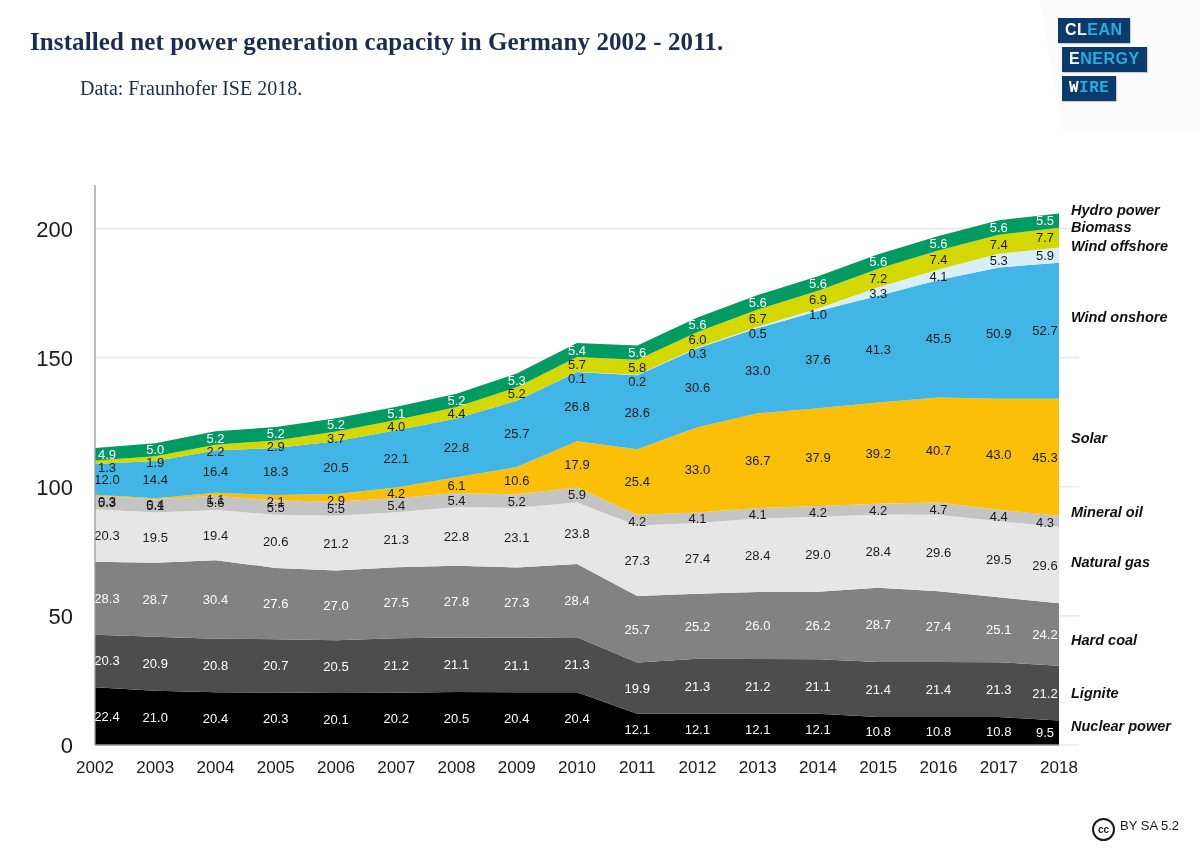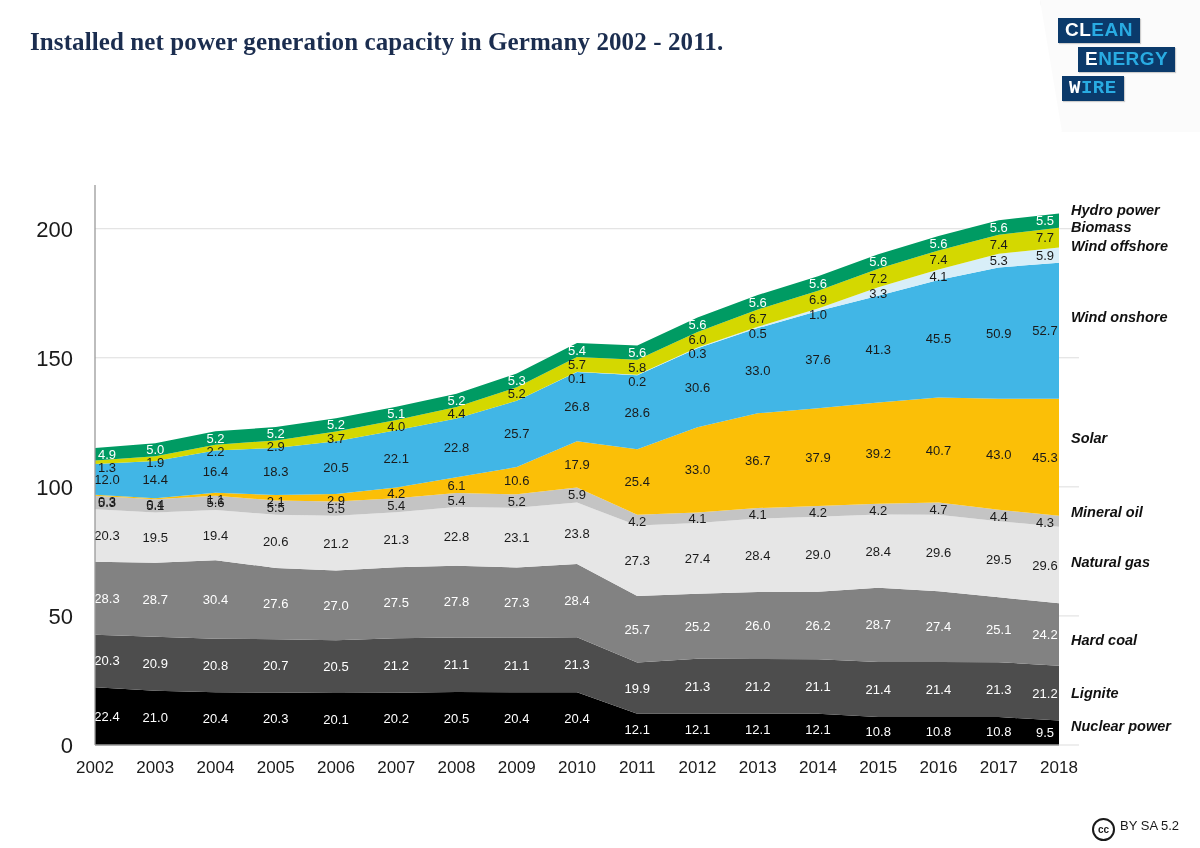--- a/index.html
+++ b/index.html
@@ -26,26 +26,26 @@
   .logo-wrap{position:absolute;right:0;top:0;width:160px;height:132px;}
   .logo-fold{position:absolute;right:0;top:0;width:160px;height:132px;
     background:#fbfbfb;
     clip-path:polygon(0 0,100% 0,100% 100%,22px 100%);
     box-shadow:-1px 1px 2px rgba(0,0,0,.10);
   }
   .logo-blocks{position:absolute;left:18px;top:18px;}
   .lg{
     display:block;background:#0b3a6b;color:#ffffff;
     font-family:"Liberation Sans", sans-serif;font-weight:bold;
-    font-size:19px;line-height:22px;letter-spacing:0.5px;
+    font-size:16px;line-height:22px;letter-spacing:0.5px;
     padding:1px 7px 2px 7px;margin-bottom:4px;width:max-content;
     box-shadow:1px 1px 1px rgba(0,0,0,.18);
   }
   .lg .b{color:#29abe2;}
-  .lg2{margin-left:20px;}
+  .lg2{margin-left:4px;}
   .lg3{margin-left:4px;font-family:Liberation Mono, monospace;}
 
   
   .axis-caption{
     position:absolute;left:784px;top:144px;
     font-size:21px;color:#6b6b6b;white-space:nowrap;
   }
   #chart{position:absolute;left:0;top:180px;width:1200px;height:600px;}
 
   .ytick{font-size:22px;fill:#1a1a1a;text-anchor:end;font-family:"Liberation Sans",sans-serif;}
@@ -64,20 +64,21 @@
     font-size:10px;font-weight:bold;color:#1a1a1a;line-height:1;
   }
   .cc-text{font-size:13px;color:#1a1a1a;white-space:nowrap;}
 </style>
 </head>
 <body>
 
 <div id="page">
 
   <div class="title">Installed net power generation capacity in Germany 2002 - 2011.</div>
+  <div class="subtitle">Data: Fraunhofer ISE 2018.</div>
 
   <div class="logo-wrap">
     <div class="logo-fold"></div>
     <div class="logo-blocks">
       <span class="lg"><span>CL</span><span class="b">EAN</span></span>
       <span class="lg lg2"><span>E</span><span class="b">NERGY</span></span>
       <span class="lg lg3"><span>W</span><span class="b">IRE</span></span>
     </div>
   </div>
 

